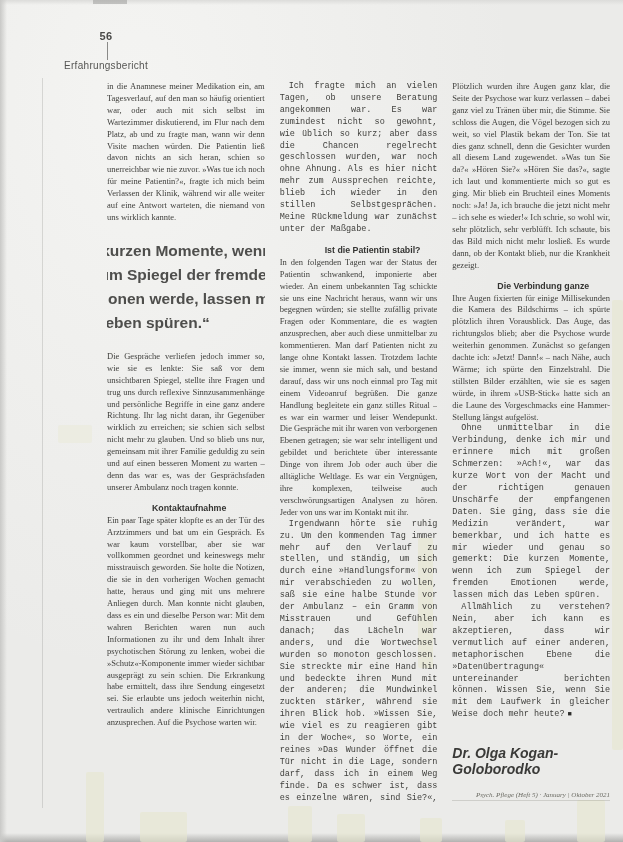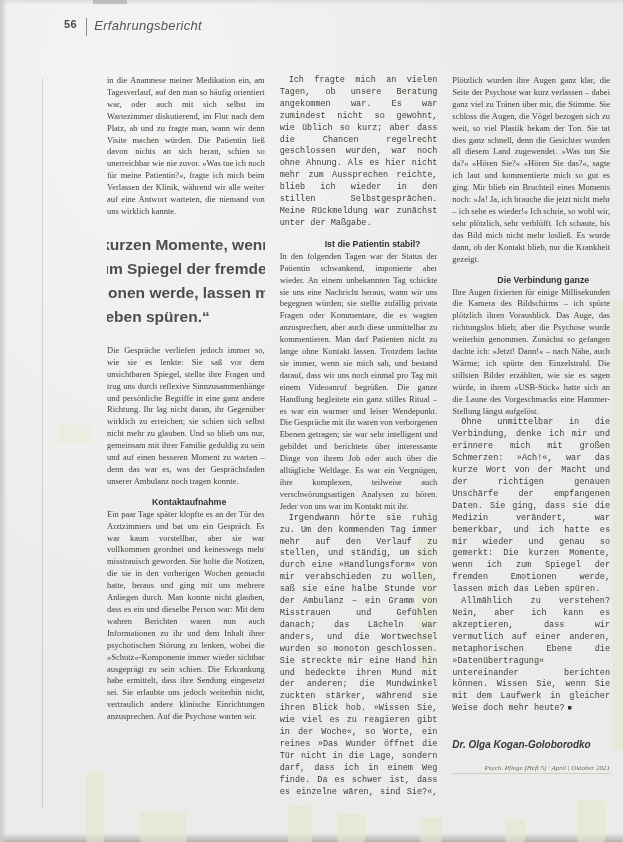--- a/index.html
+++ b/index.html
@@ -15,28 +15,28 @@
       linear-gradient(0deg, #b2b2b0 0px, rgba(178,178,176,0) 9px),
       linear-gradient(180deg, #dcdcda 0px, rgba(220,220,218,0) 5px),
       radial-gradient(ellipse at 22% 12%, #f4f4f2 0%, rgba(244,244,242,0) 55%);
   }
   .fold-line{position:absolute;left:42px;top:78px;width:1px;height:730px;
     background:rgba(140,140,138,0.28);pointer-events:none;}
   .smudge{position:absolute;left:93px;top:0;width:34px;height:4px;background:#9d9d9b;opacity:.55;pointer-events:none;}
   .artifact{position:absolute;background:#e7e7cf;opacity:.62;pointer-events:none;border-radius:2px;}
 
   
-  .page-header{position:absolute;left:64px;top:18px;display:flex;align-items:flex-start;
-    font-family:"Liberation Sans", sans-serif;color:#4a4a48;}
+  .page-header{position:absolute;left:64px;top:30px;display:flex;align-items:center;
+    font-family:"Liberation Sans", sans-serif;color:#4a4a48;flex-direction:column;}
   .page-num{font-size:11px;font-weight:bold;letter-spacing:.5px;}
   .header-divider{width:1px;height:18px;background:#8a8a88;margin:0 7px 0 9px;}
-  .section-label{font-size:13px;letter-spacing:.3px;color:#555553;font-style:italic;}
+  .section-label{font-size:10px;letter-spacing:.3px;color:#555553;}
 
   
-  .columns{position:absolute;left:107px;top:75px;width:503px;height:722px;
+  .columns{position:absolute;left:107px;top:81px;width:503px;height:722px;
     display:flex;gap:15px;}
   .col{flex:1 1 0;height:100%;overflow:hidden;}
   .col p{
     margin:0;font-size:8.5px;line-height:11.9px;color:#3e3e3b;
     text-align:justify;hyphens:auto;-webkit-hyphens:auto;
     filter:blur(0.25px);
   }
   .col p.ind{text-indent:9px;font-family:Liberation Mono, monospace;}
   .crosshead{
     margin:9px 0 2px 0;font-family:"Liberation Sans", sans-serif;
@@ -46,21 +46,21 @@
     margin:15px 0 16px -42px;width:232px;
     font-family:"Liberation Sans", sans-serif;
     font-size:15.5px;line-height:24px;font-weight:bold;
     color:#4e4e4c;text-align:left;filter:blur(0.25px);
   }
   .end-mark{font-size:7px;color:#2e2e2c;margin-left:3px;}
 
   
   .author-block{margin-top:24px;}
   .author-name{
-    font-family:"Liberation Sans", sans-serif;font-size:10px;font-weight:bold;
+    font-family:"Liberation Sans", sans-serif;font-size:14px;font-weight:bold;
     font-style:italic;color:#3a3a38;margin-bottom:3px;filter:blur(0.25px);
   }
   .author-bio{font-size:7.6px !important;line-height:9.6px !important;color:#47473f !important;}
   .issue-line{
     margin-top:14px;text-align:right;font-style:italic;
     font-size:7px;color:#6a6a62;filter:blur(0.25px);
     border-bottom:1px solid rgba(120,120,110,0.25);padding-bottom:1px;
   }
 </style>
 </head>
@@ -106,17 +106,17 @@
 
   <div class="col">
     <p>Plötzlich wurden ihre Augen ganz klar, die Seite der Psychose war kurz verlassen – dabei ganz viel zu Tränen über mir, die Stimme. Sie schloss die Augen, die Vögel bezogen sich zu weit, so viel Plastik bekam der Ton. Sie tat dies ganz schnell, denn die Gesichter wurden all diesem Land zugewendet. »Was tun Sie da?« »Hören Sie?« »Hören Sie das?«, sagte ich laut und kommentierte mich so gut es ging. Mir blieb ein Bruchteil eines Moments noch: »Ja! Ja, ich brauche die jetzt nicht mehr – ich sehe es wieder!« Ich schrie, so wohl wir, sehr plötzlich, sehr verblüfft. Ich schaute, bis das Bild mich nicht mehr losließ. Es wurde dann, ob der Kontakt blieb, nur die Krankheit gezeigt.</p>
     <h3 class="crosshead">Die Verbindung ganze</h3>
     <p>Ihre Augen fixierten für einige Millisekunden die Kamera des Bildschirms – ich spürte plötzlich ihren Vorausblick. Das Auge, das richtungslos blieb; aber die Psychose wurde weiterhin genommen. Zunächst so gefangen dachte ich: »Jetzt! Dann!« – nach Nähe, auch Wärme; ich spürte den Einzelstrahl. Die stillsten Bilder erzählten, wie sie es sagen würde, in ihrem »USB-Stick« hatte sich an die Laune des Vorgeschmacks eine Hammer-Stellung längst aufgelöst.</p>
     <p class="ind">Ohne unmittelbar in die Verbindung, denke ich mir und erinnere mich mit großen Schmerzen: »Ach!«, war das kurze Wort von der Macht und der richtigen genauen Unschärfe der empfangenen Daten. Sie ging, dass sie die Medizin verändert, war bemerkbar, und ich hatte es mir wieder und genau so gemerkt: Die kurzen Momente, wenn ich zum Spiegel der fremden Emotionen werde, lassen mich das Leben spüren.</p>
     <p class="ind"><span>Allmählich zu verstehen? Nein, aber ich kann es akzeptieren, dass wir vermutlich auf einer anderen, metaphorischen Ebene die »Datenübertragung« untereinander berichten können. Wissen Sie, wenn Sie mit dem Laufwerk in gleicher Weise doch mehr heute?</span><span class="end-mark">■</span></p>
 
     <div class="author-block">
       <div class="author-name">Dr. Olga Kogan-Goloborodko</div>
-      <div class="issue-line">Psych. Pflege (Heft 5) · April | Oktober 2021</div>
+      <div class="issue-line">Psych. Pflege (Heft 5) · January | Oktober 2021</div>
     </div>
   </div>
 
 </div>
 
 </body></html>

